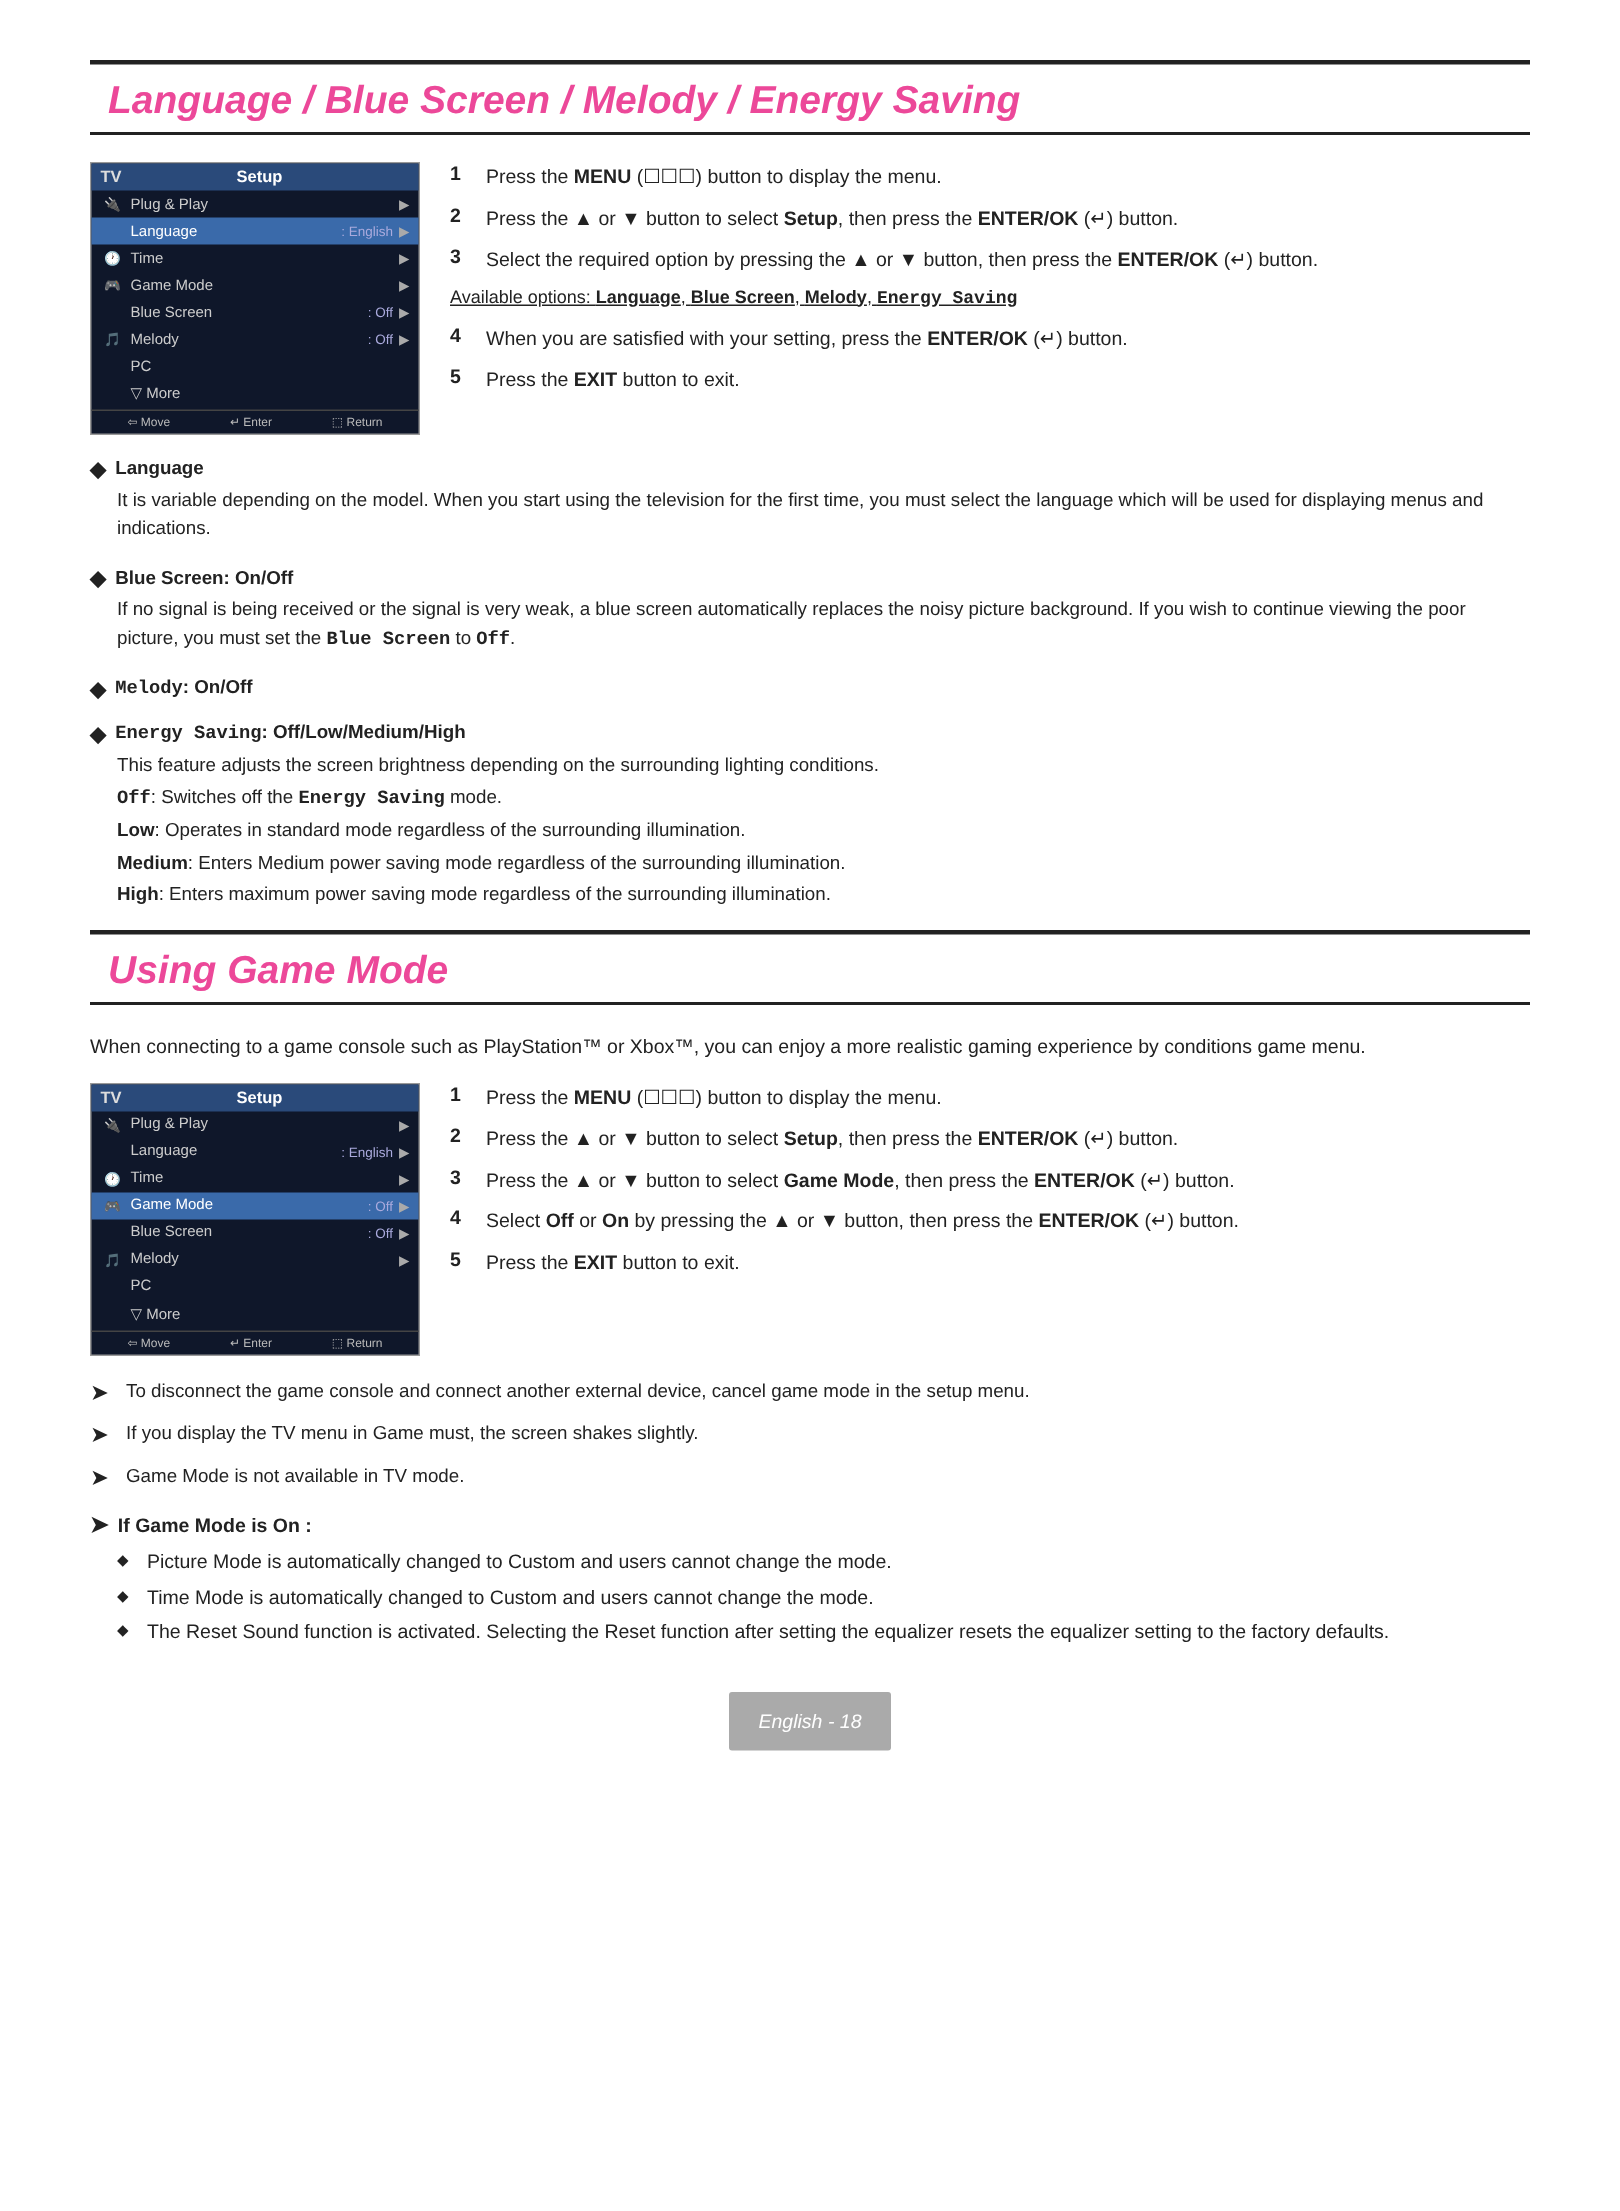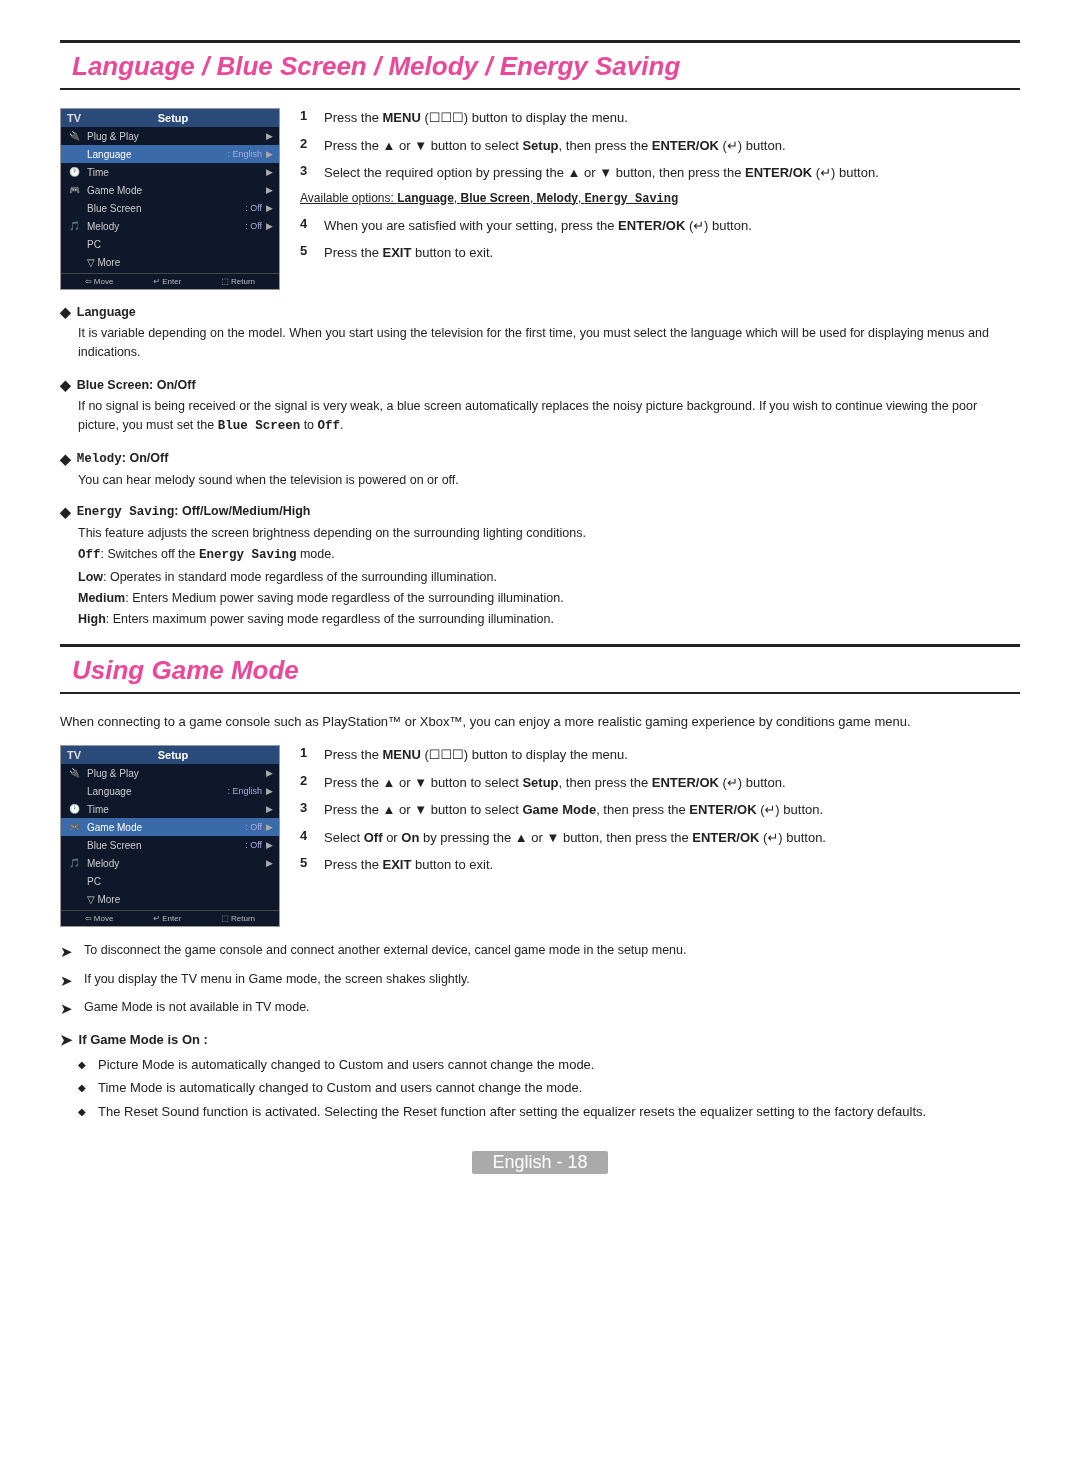--- a/index.html
+++ b/index.html
@@ -179,23 +179,24 @@
 
     
     .page-footer {
       text-align: center;
       margin-top: 30px;
     }
     .page-num-box {
       display: inline-block;
       background: #aaa;
       color: #fff;
-      padding: 1px 20px;
-      font-size: 18px;
+      padding: 12px 20px;
+      font-size: 13px;
       border-radius: 2px;
+      font-style: italic;
     }
 
     
     .if-game-mode {
       margin-top: 10px;
       margin-bottom: 10px;
     }
     .if-game-arrow {
       font-size: 15px;
       font-weight: bold;
@@ -339,23 +340,20 @@
     </div>
     <div class="bullet-body">
       <p>If no signal is being received or the signal is very weak, a blue screen automatically replaces the noisy picture background. If you wish to continue viewing the poor picture, you must set the <strong style="font-family: 'Courier New', monospace;">Blue Screen</strong> to <strong style="font-family: 'Courier New', monospace;">Off</strong>.</p>
     </div>
   </div>
 
   <div class="bullet-section">
     <div class="bullet-title">
       <span class="bullet-diamond">◆</span>
       <span><strong style="font-family: 'Courier New', monospace;">Melody</strong>: <strong>On/Off</strong></span>
-    </div>
-    <div class="bullet-body">
-      <p>You can hear melody sound when the television is powered on or off.</p>
     </div>
   </div>
 
   <div class="bullet-section">
     <div class="bullet-title">
       <span class="bullet-diamond">◆</span>
       <span><strong style="font-family: 'Courier New', monospace;">Energy Saving</strong>: <strong>Off/Low/Medium/High</strong></span>
     </div>
     <div class="bullet-body">
       <p>This feature adjusts the screen brightness depending on the surrounding lighting conditions.</p>
@@ -457,21 +455,21 @@
     </div>
   </div>
 
   <div style="margin-top: 10px;">
     <div class="note-item">
       <span class="note-arrow">➤</span>
       <span>To disconnect the game console and connect another external device, cancel game mode in the setup menu.</span>
     </div>
     <div class="note-item">
       <span class="note-arrow">➤</span>
-      <span>If you display the TV menu in Game mode, the screen shakes slightly.</span>
+      <span>If you display the TV menu in Game must, the screen shakes slightly.</span>
     </div>
     <div class="note-item">
       <span class="note-arrow">➤</span>
       <span>Game Mode is not available in TV mode.</span>
     </div>
   </div>
 
   <div class="if-game-mode">
     <div style="display: flex; align-items: center; gap: 6px; font-weight: bold; margin-bottom: 6px;">
       <span class="if-game-arrow">➤</span>

